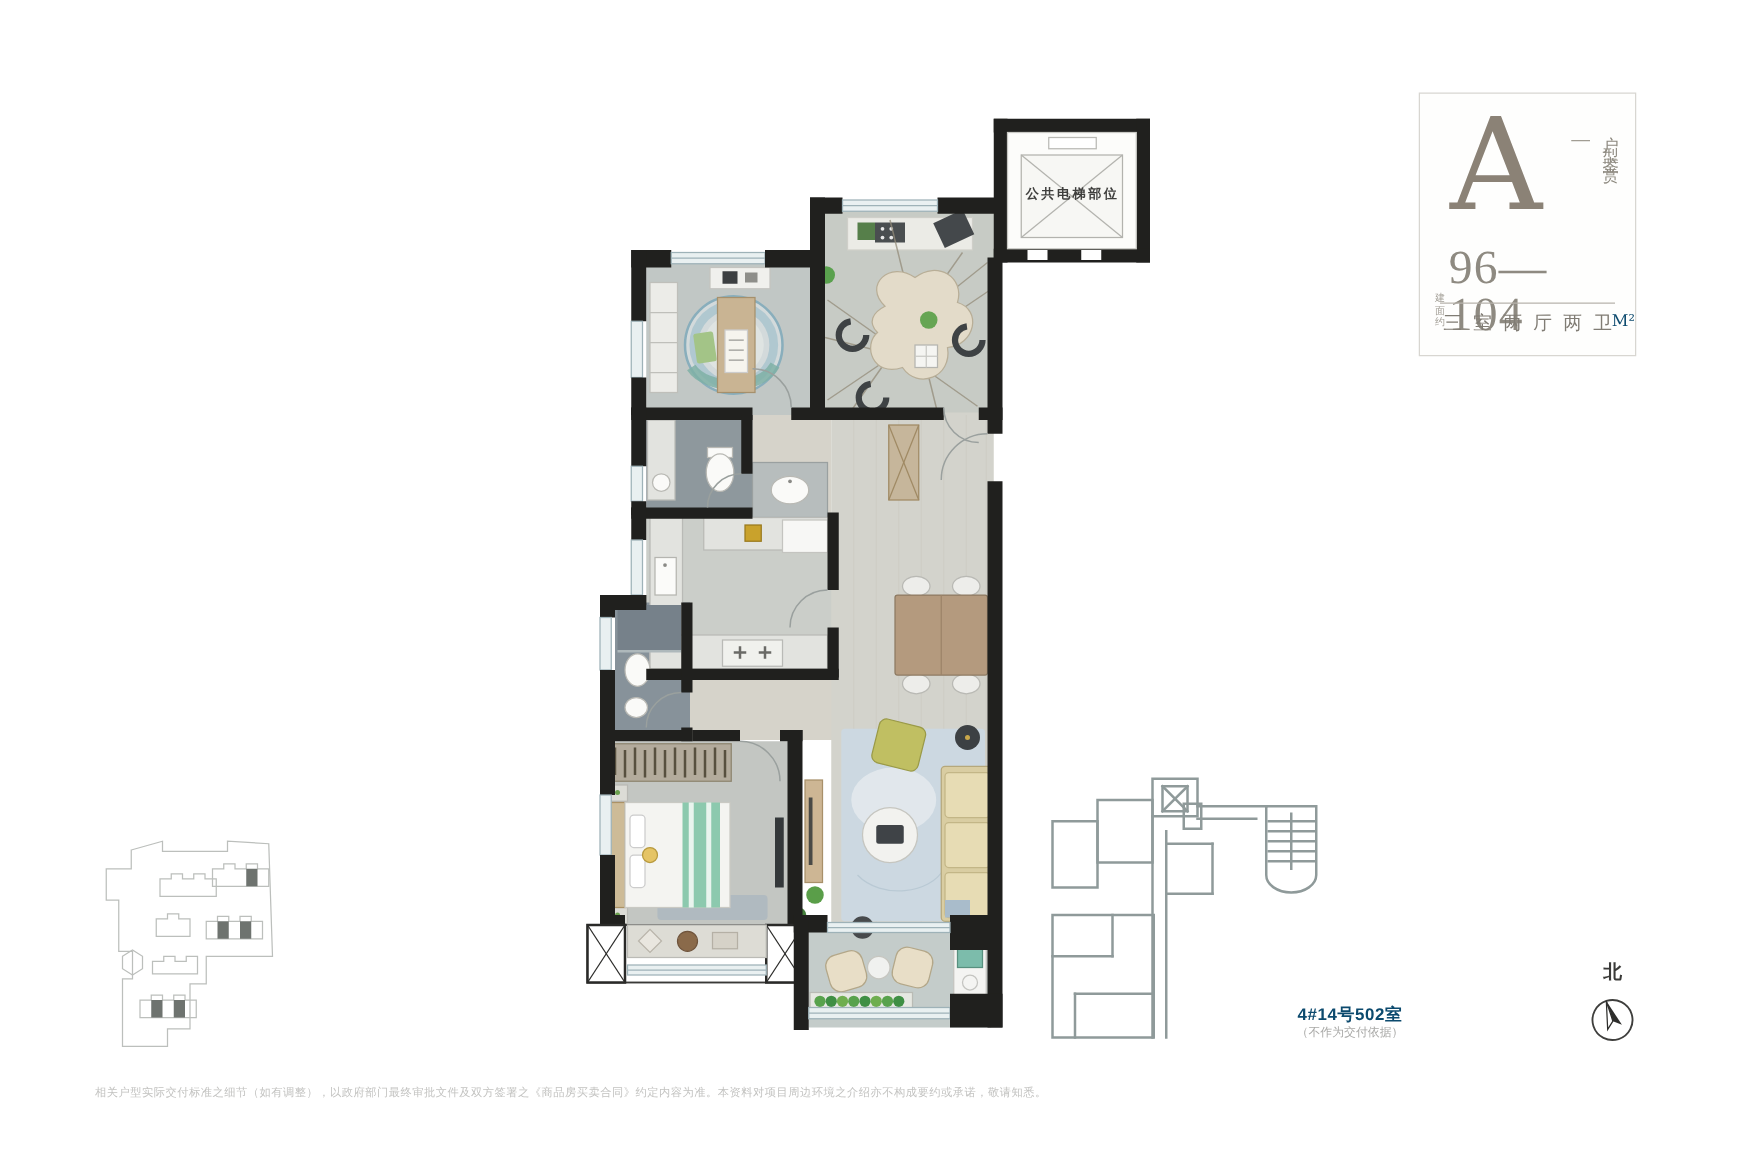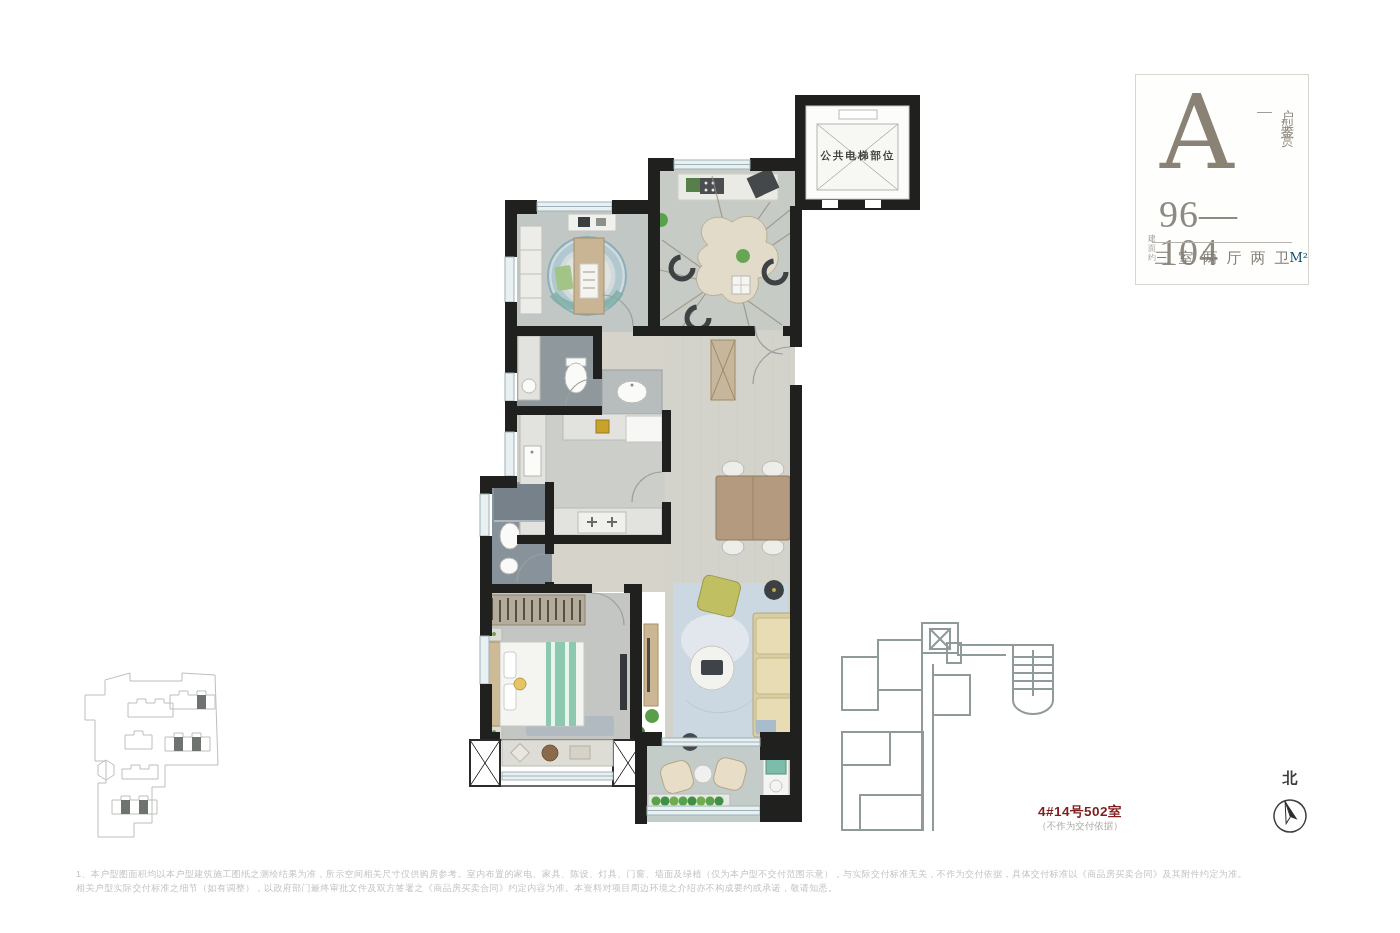--- a/index.html
+++ b/index.html
@@ -28,21 +28,21 @@
   
   .floorplan{position:absolute;left:450px;top:80px;width:500px;height:765px;}
   .elevator-label{position:absolute;left:820px;top:147px;width:76px;text-align:center;
                   font-family:"DejaVu Serif",serif;font-size:10.5px;letter-spacing:2px;
                   line-height:16px;color:#3f3f3d;font-weight:600;}
 
   
   .siteplan{position:absolute;left:70px;top:665px;width:170px;height:185px;}
   .keyplan{position:absolute;left:830px;top:605px;width:260px;height:235px;}
   .keyplan-label{position:absolute;left:990px;top:803px;width:180px;text-align:center;
-                 font-size:13.5px;font-weight:bold;color:#7f1d1d;letter-spacing:.5px;}
+                 font-size:13.5px;font-weight:bold;color:#0c4a6e;letter-spacing:.5px;}
   .keyplan-sublabel{position:absolute;left:990px;top:820px;width:180px;text-align:center;
                  font-size:9.5px;color:#a9a9a7;}
 
   
   .compass{position:absolute;left:1258px;top:770px;width:64px;height:74px;text-align:center;}
   .compass-north{font-size:15px;color:#3a3a38;font-weight:bold;line-height:16px;}
 
   
   .disclaimer{position:absolute;left:76px;top:867px;width:1250px;font-size:9px;
               line-height:14px;color:#c3c3c1;letter-spacing:.4px;}
@@ -417,17 +417,16 @@
     <svg width="64" height="56" viewBox="0 0 64 56">
       <g transform="rotate(-18 32 30)">
         <circle cx="32" cy="30" r="16" fill="none" stroke="#3f3f3d" stroke-width="1.5"></circle>
         <path d="M32,14 L38,36 L32,31 Z" fill="#2e2e2c"></path>
         <path d="M32,14 L26,36 L32,31 Z" fill="#ffffff" stroke="#2e2e2c" stroke-width="1"></path>
       </g>
     </svg>
   </div>
 
   <div class="disclaimer">
-    <div>1、本户型图面积均以本户型建筑施工图纸之测绘结果为准，所示空间相关尺寸仅供购房参考。室内布置的家电、家具、陈设、灯具、门窗、墙面及绿植（仅为本户型不交付范围示意），与实际交付标准无关，不作为交付依据，具体交付标准以《商品房买卖合同》及其附件约定为准。</div>
     <div>相关户型实际交付标准之细节（如有调整），以政府部门最终审批文件及双方签署之《商品房买卖合同》约定内容为准。本资料对项目周边环境之介绍亦不构成要约或承诺，敬请知悉。</div>
   </div>
 
 </div>
 
 </body></html>

